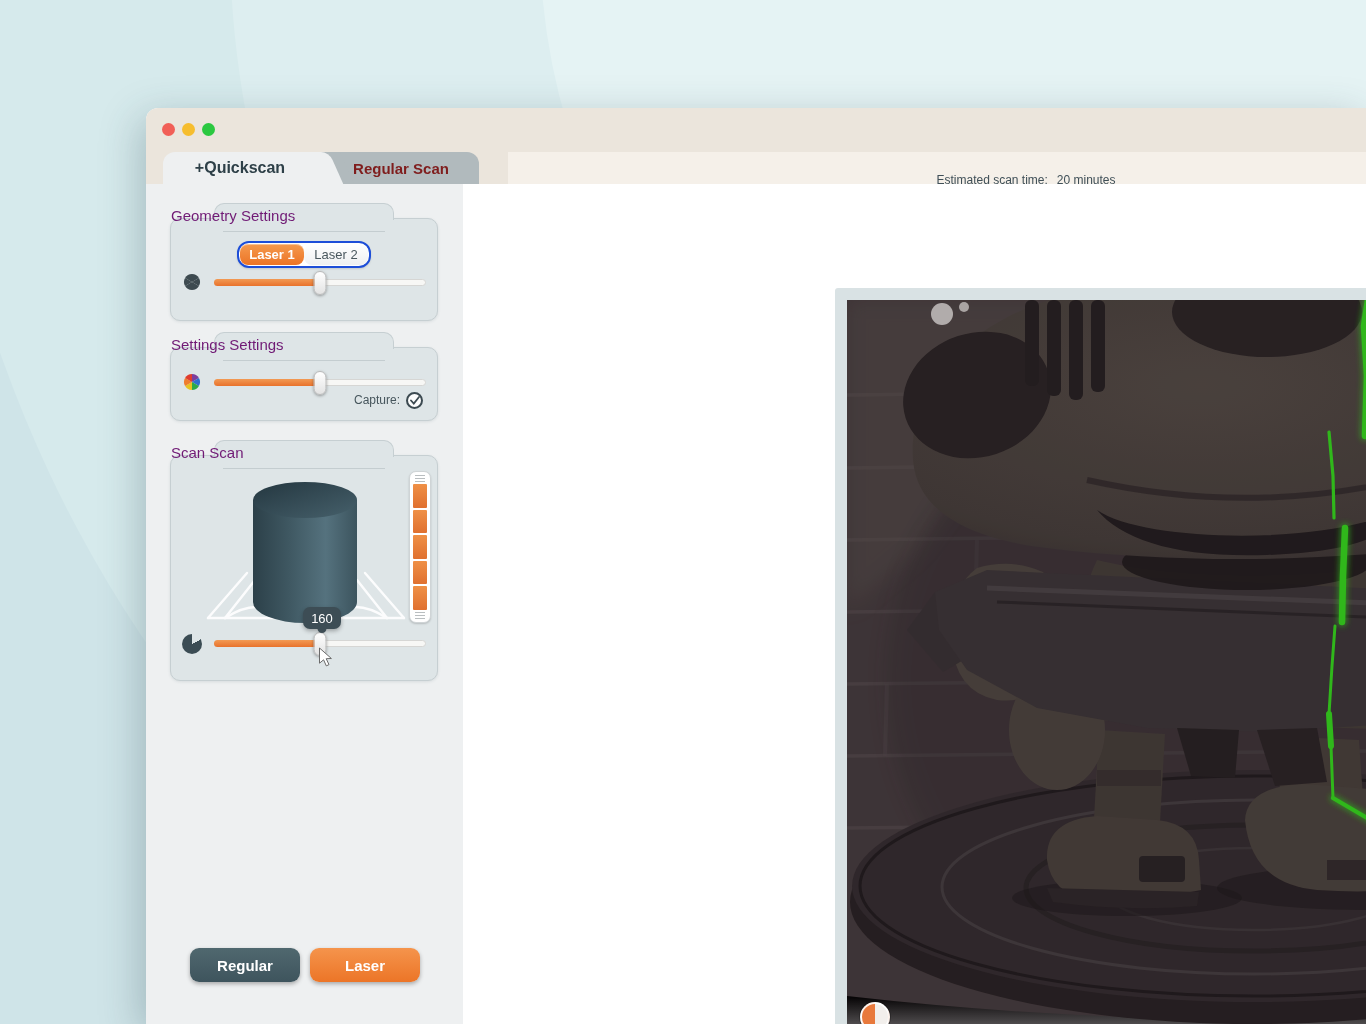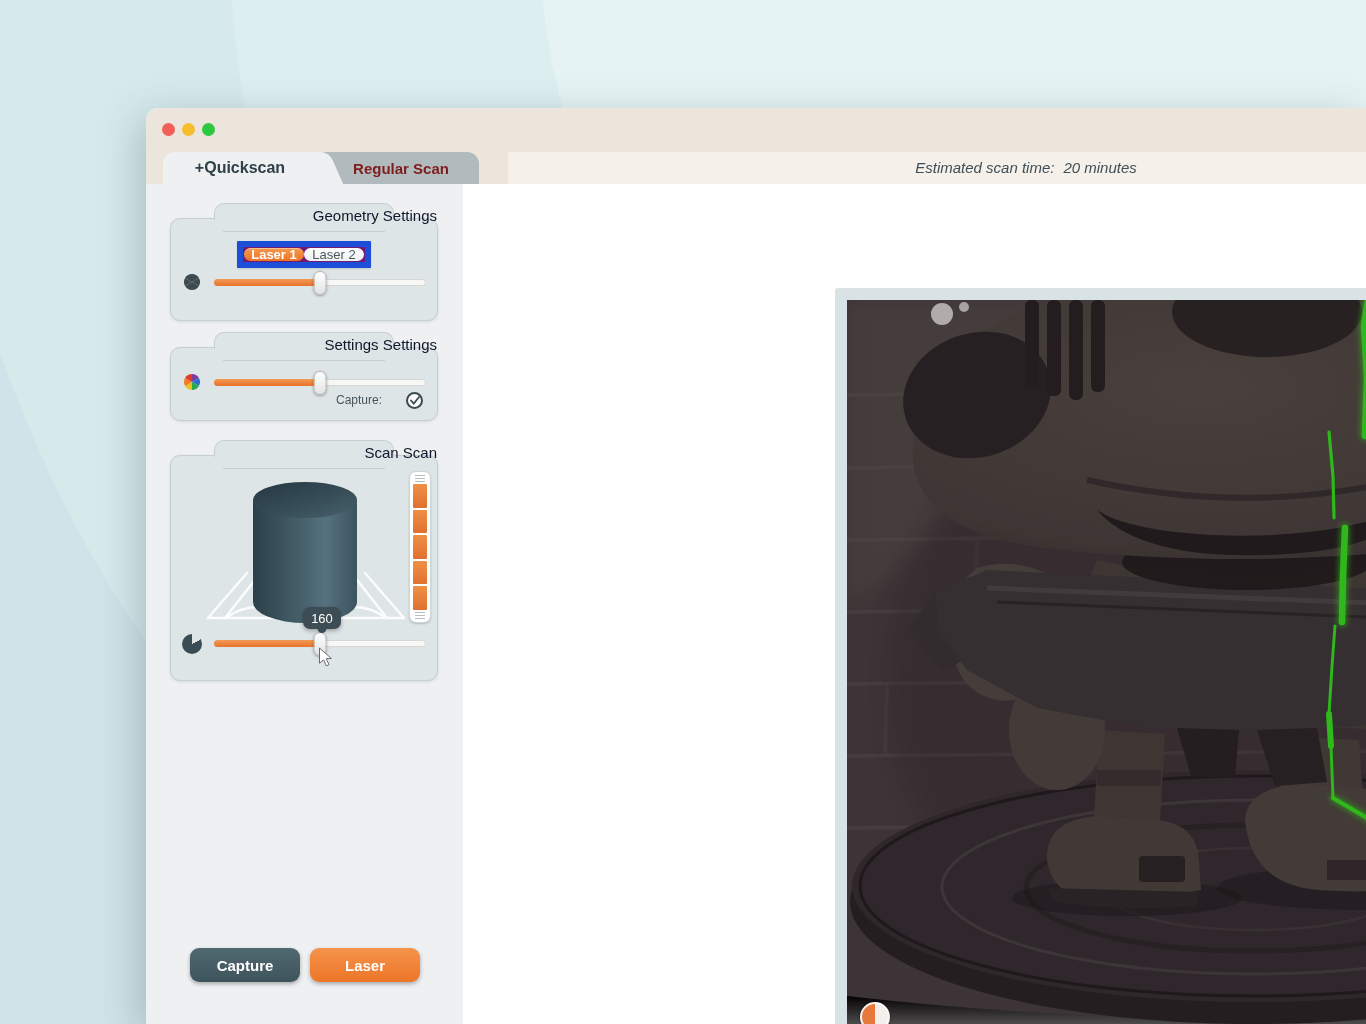--- a/index.html
+++ b/index.html
@@ -18,22 +18,22 @@
             box-shadow:-6px 10px 40px rgba(40,70,80,.28); }
   .titlebar { position:absolute; left:0; top:0; right:0; height:44px; background:#ebe5dc; border-top-left-radius:12px; }
   .tl { position:absolute; top:15px; width:13px; height:13px; border-radius:50%; }
   .tl.close { left:16px; background:#f15f57; }
   .tl.min   { left:36px; background:#f6bd2e; }
   .tl.max   { left:56px; background:#2bc840; }
 
   
   .tabrow { position:absolute; left:0; top:44px; right:0; height:32px; background:#ebe5dc; }
   .statusbar { position:absolute; left:362px; right:0; top:0; bottom:0; background:#f5f0e9; }
-  .status-text { position:absolute; left:518px; top:0; height:32px; line-height:32px; transform:translateX(-50%);
-                 white-space:nowrap; font-size:15px; color:#3f4f57;font-style:italic; }
+  .status-text { position:absolute; left:518px; top:12px; height:32px; line-height:32px; transform:translateX(-50%);
+                 white-space:nowrap; font-size:12px; color:#3f4f57; }
   .status-text .val { margin-left:9px; }
   .tab { position:absolute; top:0; bottom:0;margin-left:17px; }
   .tab1 { left:0; width:144px; background:#eef0f1; border-top-left-radius:12px; z-index:3; }
   .tab1::after { content:''; position:absolute; top:0; bottom:0; right:-22px; width:36px; background:inherit;
                  transform:skewX(24deg); transform-origin:top left; border-top-right-radius:8px; }
   .tab2 { left:160px; width:156px; background:#b1babd; border-top-right-radius:12px; z-index:2; }
   .tab2::before { content:''; position:absolute; top:0; bottom:0; left:-15px; width:32px; background:inherit;
                   transform:skewX(24deg); transform-origin:top left; border-top-left-radius:8px; }
   .tab-label { position:absolute; left:0; right:0; top:0; bottom:0; display:flex; align-items:center; justify-content:center;
                font-weight:700; z-index:4; }
@@ -44,48 +44,48 @@
   .bodyrow { position:absolute; left:0; top:76px; right:0; bottom:0; }
   .sidebar { position:absolute; left:0; top:0; width:317px; bottom:0; background:#eef0f1; }
   .main { position:absolute; left:317px; top:0; right:0; bottom:0; background:#ffffff; }
 
   
   .panel { position:absolute; left:24px; width:268px; background:#dee5e7; border:1px solid #c6cfd2;
            border-radius:10px; box-shadow:0 1px 3px rgba(60,80,90,.12); }
   .panel-notch { position:absolute; top:-16px; left:50%; transform:translateX(-50%); width:180px; height:17px;
                  background:#dee5e7; border:1px solid #c6cfd2; border-bottom:none; border-radius:10px 10px 0 0; }
   .panel-notch::after { content:''; position:absolute; left:0; right:0; bottom:-3px; height:4px; background:#dee5e7; }
-  .panel-title { position:absolute; top:-12px; left:0; right:0; text-align:right; font-size:15px; font-weight:500;
-                 color:#0f172a; z-index:2; }
+  .panel-title { position:absolute; top:-12px; left:0; right:0; text-align:left; font-size:15px; font-weight:500;
+                 color:#701a75; z-index:2; }
   .panel-sep { position:absolute; top:12px; left:52px; right:52px; border-top:1px solid #c4cdd0; }
 
   .p-geometry { top:34px; height:103px; }
   .p-texture  { top:163px; height:74px; }
   .p-scanpath { top:271px; height:226px; }
 
   
   .laser-toggle { position:absolute; top:22px; left:50%; transform:translateX(-50%); width:134px; height:27px;
-                  background:#701a75; border:6px solid #1d4ed8; border-radius:1px; display:flex; padding:1px;
+                  background:#ffffff; border:2px solid #1d4ed8; border-radius:12px; display:flex; padding:1px;
                   box-shadow:0 1px 2px rgba(0,0,0,.12); }
   .laser-seg { flex:1; border-radius:8px; font-size:13px; display:flex; align-items:center; justify-content:center; }
   .laser-seg.on  { background:linear-gradient(#f59a4e,#ec7426); color:#fff; font-weight:700;
                    box-shadow:inset 0 1px 0 rgba(255,255,255,.4); }
   .laser-seg.off { background:linear-gradient(#ffffff,#eef0f1); color:#4a585e;text-align:center; }
 
   
   .slider { position:absolute; height:7px; background:#f7f7f5; border:1px solid #d6d6d4; border-radius:4px; }
   .slider .fill { position:absolute; left:-1px; top:-1px; bottom:-1px; width:50%;
                   background:linear-gradient(#f29a54,#e8722c); border-radius:4px; }
   .slider .handle { position:absolute; left:50%; top:50%; transform:translate(-50%,-50%); width:13px; height:24px;
                     border-radius:7px; background:linear-gradient(#ffffff,#e3e3e3); border:1px solid #b9b9b9;
                     box-shadow:0 1px 3px rgba(0,0,0,.35); }
   .icon20 { position:absolute; width:20px; height:20px; left:11px; }
 
   
-  .capture-row { position:absolute; right:14px; top:42px; height:20px; display:flex; align-items:center; gap:24px; }
+  .capture-row { position:absolute; right:14px; top:42px; height:20px; display:flex; align-items:center; gap:6px; }
   .capture-label { font-size:12px; color:#46555c; }
   .checkbox { width:17px; height:17px; border:2px solid #3c4a51; border-radius:50%; background:#fdfdfd;
               display:flex; align-items:center; justify-content:center; }
 
   
   .wireframe { position:absolute; left:34px; top:104px; }
   .cylinder  { position:absolute; left:82px; top:26px; }
   .vbar { position:absolute; left:238px; top:15px; width:22px; height:152px; background:#fff;
           border:1px solid #cfd4d6; border-radius:7px; box-shadow:0 1px 2px rgba(0,0,0,.18);
           display:flex; flex-direction:column; padding:3px; }
@@ -249,21 +249,21 @@
           <div class="slider" style="left:43px; top:184px; width:212px;">
             <div class="fill"></div>
             <div class="handle"></div>
           </div>
 
           <svg class="cursor" width="15" height="21" viewBox="0 0 15 21">
             <path d="M1.5 1 L1.5 16.2 L5.6 12.8 L8.3 18.9 L11 17.6 L8.2 11.7 L13.4 11.5 Z" fill="#ffffff" stroke="#6a6a6a" stroke-width="1"></path>
           </svg>
         </div>
 
-        <div class="btn btn-cancel">Capture</div>
+        <div class="btn btn-cancel">Regular</div>
         <div class="btn btn-scan">Laser</div>
       </div>
 
       <div class="main">
         <div class="camera-panel">
           <div class="camera-view">
             <svg width="836" height="742" viewBox="0 0 836 742">
               <defs>
                 <linearGradient id="baseGrad" x1="0" y1="0" x2="0" y2="1">
                   <stop offset="0" stop-color="#69656

